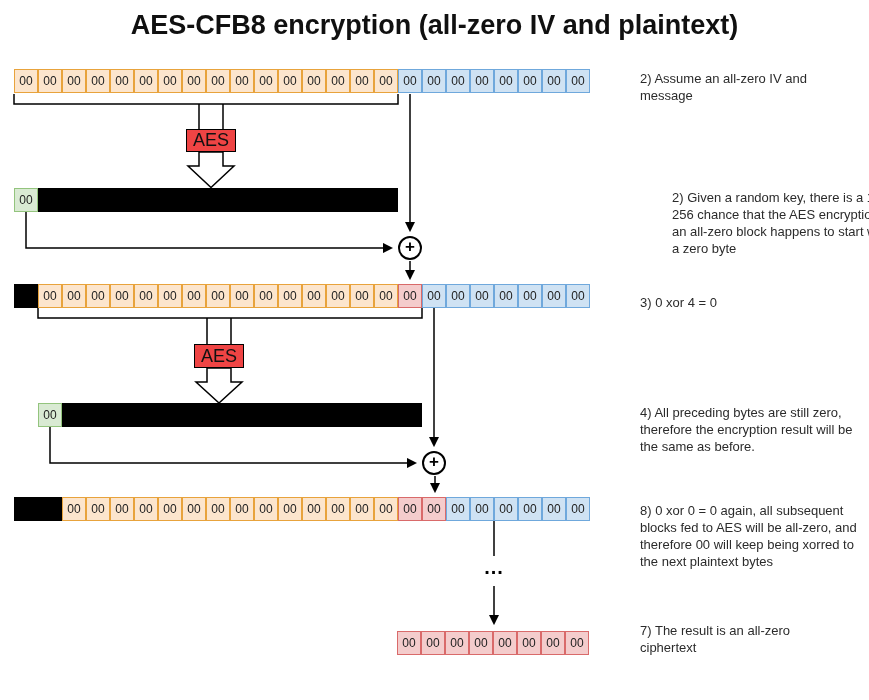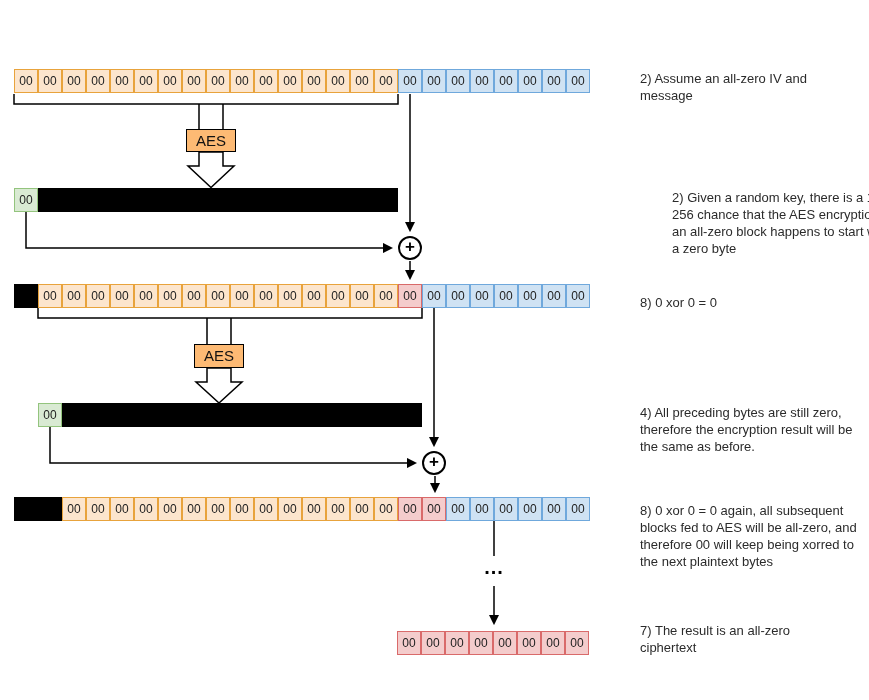--- a/index.html
+++ b/index.html
@@ -5,32 +5,33 @@
   html,body{margin:0;padding:0;background:#fff;}
   body{font-family:"Liberation Sans",sans-serif;}
   .canvas{position:relative;width:869px;height:700px;background:#fff;overflow:hidden;}
   .title{position:absolute;top:10px;left:0;width:100%;text-align:center;
          font-size:27px;font-weight:bold;color:#101010;}
   .overlay{position:absolute;left:0;top:0;width:869px;height:700px;}
   .byte-cell{position:absolute;width:24px;height:24px;box-sizing:border-box;
              border:1px solid transparent;font-size:12px;line-height:22px;
              text-align:center;color:#222;}
   .bar{position:absolute;height:24px;}
-  .aes-box{position:absolute;background:#fdba74;border:1.5px solid #000;box-sizing:border-box;
-           text-align:center;font-size:15px;color:#111;}
+  .aes-box{position:absolute;background:#ef4444;border:1.5px solid #000;box-sizing:border-box;
+           text-align:center;font-size:18px;color:#111;}
   .xor{position:absolute;width:20px;height:20px;border:2px solid #000;border-radius:50%;
        background:#fff;text-align:center;font-size:17px;line-height:18px;font-weight:bold;color:#000;}
   .dots{position:absolute;font-size:20px;font-weight:bold;color:#000;text-align:center;letter-spacing:1px;}
   .note{position:absolute;font-size:13px;line-height:17px;color:#2b2b2b;}
 </style>
 </head>
 <body>
 
 <div class="canvas">
 
+  <div class="title">AES-CFB8 encryption (all-zero IV and plaintext)</div>
 
   <svg class="overlay" viewBox="0 0 869 700" xmlns="http://www.w3.org/2000/svg">
     <defs>
       <marker id="arr" viewBox="0 0 10 10" refX="8" refY="5" markerWidth="7" markerHeight="7" orient="auto">
         <path d="M0,0 L10,5 L0,10 z" fill="#000"></path>
       </marker>
     </defs>
     <g fill="none" stroke="#000" stroke-width="1.5">
       <path d="M14,94 V104 H398 V94"></path>
       <path d="M199,104 V129 M223,104 V129"></path>
@@ -140,19 +141,19 @@
   <div class="aes-box" style="left:194px;top:344px;width:50px;height:24px;line-height:22px;">AES</div>
 
   <div class="xor" style="left:398px;top:236px;">+</div>
   <div class="xor" style="left:422px;top:451px;">+</div>
 
   <div class="dots" style="left:479px;top:556px;width:30px;">...</div>
 
   <div>
     <div class="note" style="left:640px;top:70px;width:195px;">2) Assume an all-zero IV and message</div>
     <div class="note" style="left:672px;top:189px;width:228px;">2) Given a random key, there is a 1 in 256 chance that the AES encryption of an all-zero block happens to start with a zero byte</div>
-    <div class="note" style="left:640px;top:294px;width:228px;">8) 0 xor 0 = 0</div>
+    <div class="note" style="left:640px;top:294px;width:228px;">3) 0 xor 4 = 0</div>
     <div class="note" style="left:640px;top:404px;width:232px;">4) All preceding bytes are still zero, therefore the encryption result will be the same as before.</div>
     <div class="note" style="left:640px;top:502px;width:230px;">8) 0 xor 0 = 0 again, all subsequent blocks fed to AES will be all-zero, and therefore 00 will keep being xorred to the next plaintext bytes</div>
     <div class="note" style="left:640px;top:622px;width:180px;">7) The result is an all-zero ciphertext</div>
   </div>
 
 </div>
 
 </body></html>

